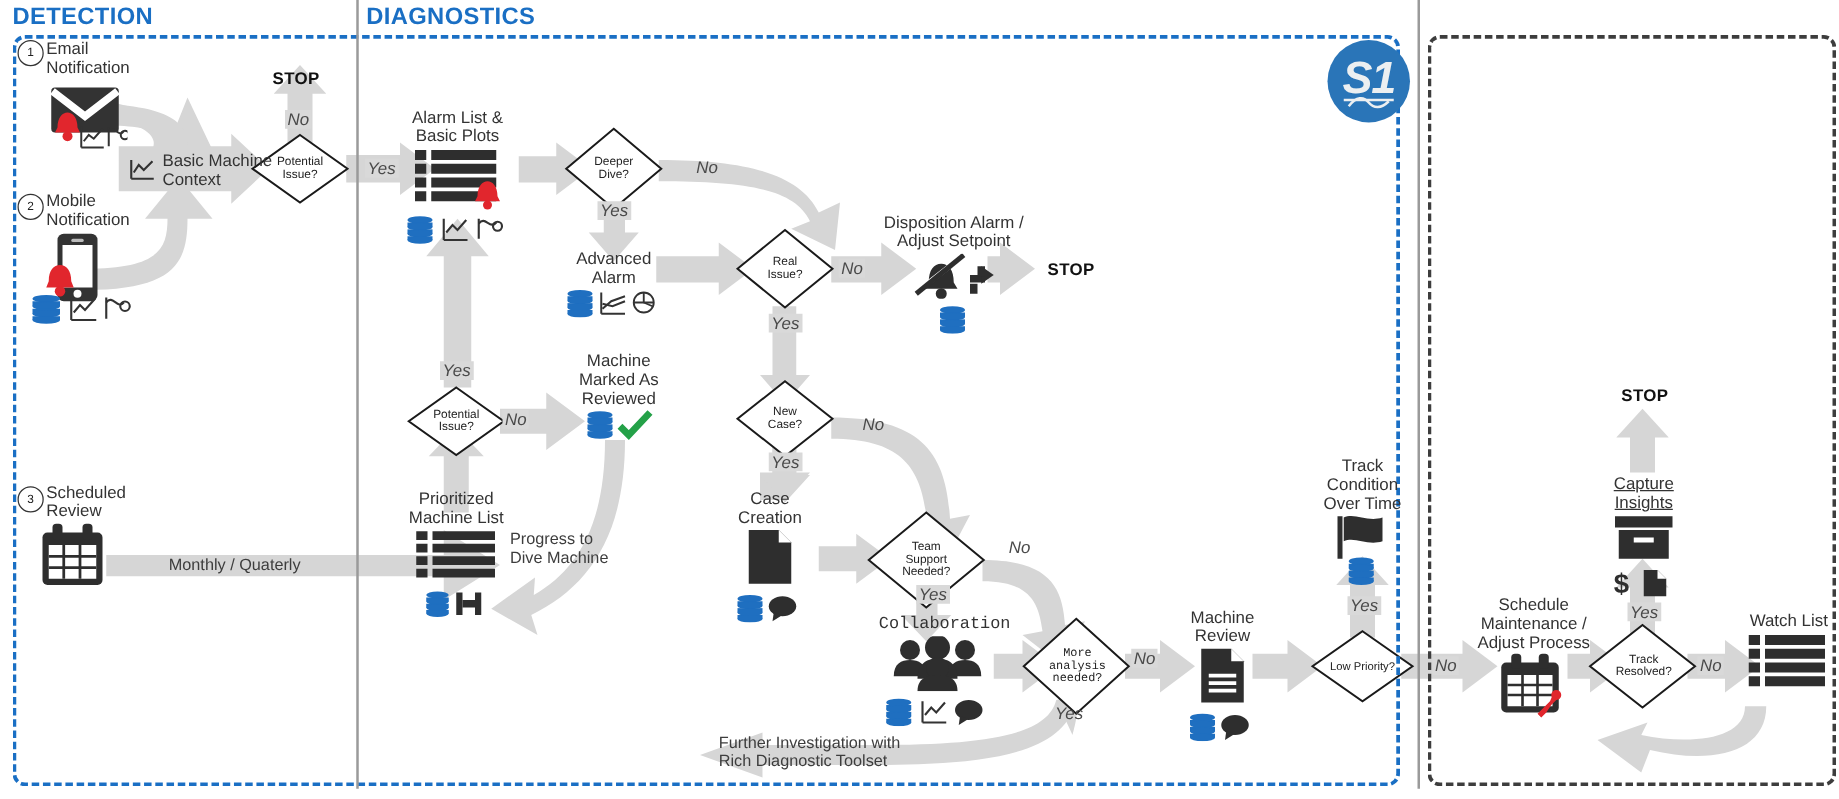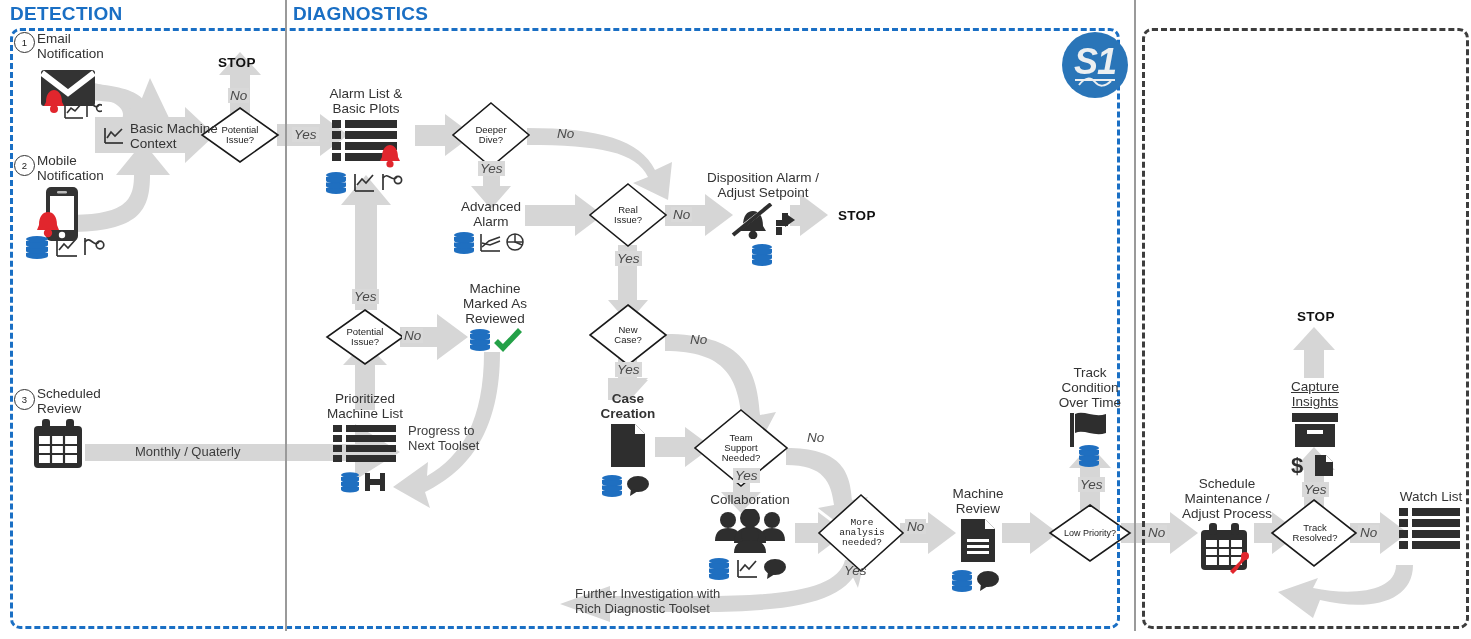--- a/index.html
+++ b/index.html
@@ -436,21 +436,21 @@
           <rect x="5" y="7" width="10" height="6"></rect>
         </g>
       </svg>
     </div>
   </div>
 
   <div class="bandlabel" style="left:135px;top:444px;width:170px;">Monthly / Quaterly</div>
 
   <div class="bandlabel" style="left:408px;top:423px;width:98px;">
     <div>Progress to</div>
-    <div>Next Toolset</div>
+    <div>Dive Machine</div>
   </div>
 
   <div class="diamond" style="left:592px;top:197px;width:72px;height:36px;">
     <div class="dlabel">
       <span style="display:block">Real</span>
       <span style="display:block">Issue?</span>
     </div>
   </div>
   <div class="alabel" style="left:671px;top:207px;">No</div>
   <div class="alabel" style="left:615px;top:251px;">Yes</div>
@@ -494,21 +494,21 @@
 
   <div class="diamond" style="left:592px;top:317px;width:72px;height:36px;">
     <div class="dlabel">
       <span style="display:block">New</span>
       <span style="display:block">Case?</span>
     </div>
   </div>
   <div class="alabel nobg" style="left:688px;top:332px;">No</div>
   <div class="alabel" style="left:615px;top:362px;">Yes</div>
 
-  <div class="node" style="left:582px;top:391px;width:92px;font-weight:bold;">
+  <div class="node" style="left:570px;top:391px;width:92px;">
     <div class="cap">
       <span style="display:block">Case</span>
       <span style="display:block">Creation</span>
     </div>
     <div style="margin-top:1px;">
       <svg width="46" height="48" viewBox="0 0 46 48">
         <path d="M6 2 H30 L40 12 V45 H6 Z" fill="#2e2e2e"></path>
         <path d="M30 2 L40 12 H30 Z" fill="#fff"></path>
       </svg>
     </div>
@@ -534,21 +534,21 @@
   <div class="diamond" style="left:700px;top:424px;width:82px;height:48px;">
     <div class="dlabel">
       <span style="display:block">Team</span>
       <span style="display:block">Support</span>
       <span style="display:block">Needed?</span>
     </div>
   </div>
   <div class="alabel nobg" style="left:805px;top:430px;">No</div>
   <div class="alabel" style="left:733px;top:468px;">Yes</div>
 
-  <div class="node" style="left:703px;top:492px;width:94px;">
+  <div class="node" style="left:703px;top:492px;width:94px;font-family:Liberation Mono, monospace;">
     <div class="cap">Collaboration</div>
     <div style="margin-top:2px;">
       <svg width="80" height="44" viewBox="0 0 80 44">
         <g fill="#2e2e2e">
           <circle cx="18" cy="11" r="8"></circle>
             <path d="M5 32 C5 22 11 19 18 19 C25 19 31 22 31 32 Z"></path>
           <circle cx="62" cy="11" r="8"></circle>
             <path d="M49 32 C49 22 55 19 62 19 C69 19 75 22 75 32 Z"></path>
           <circle cx="40" cy="9" r="10"></circle>
             <path d="M24 34 C24 22 31 18 40 18 C49 18 56 22 56 34 Z"></path>

